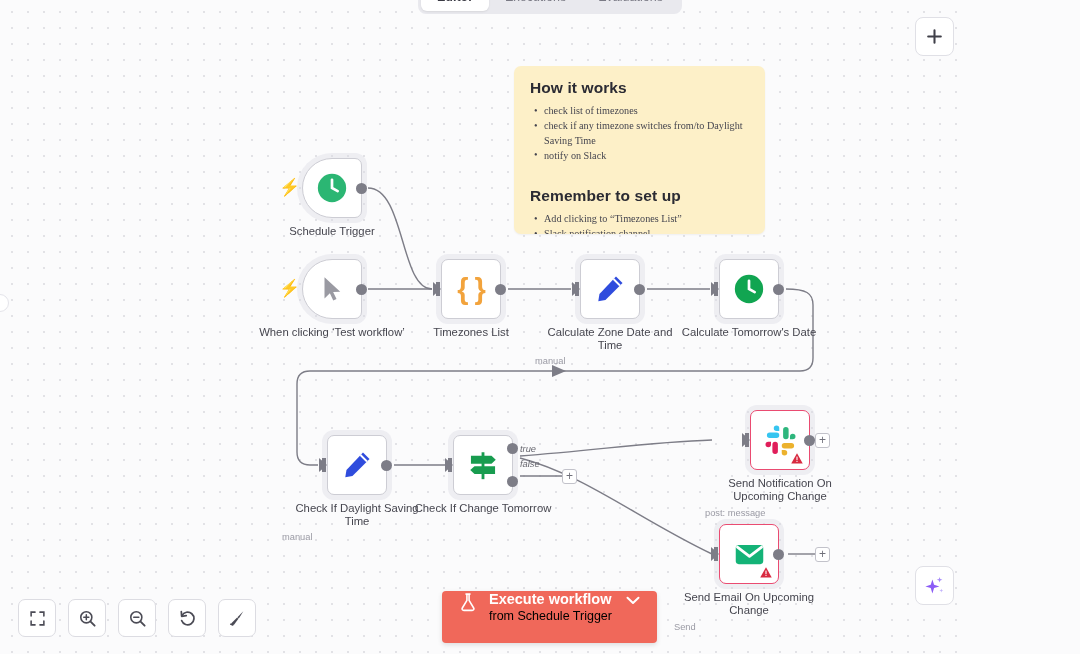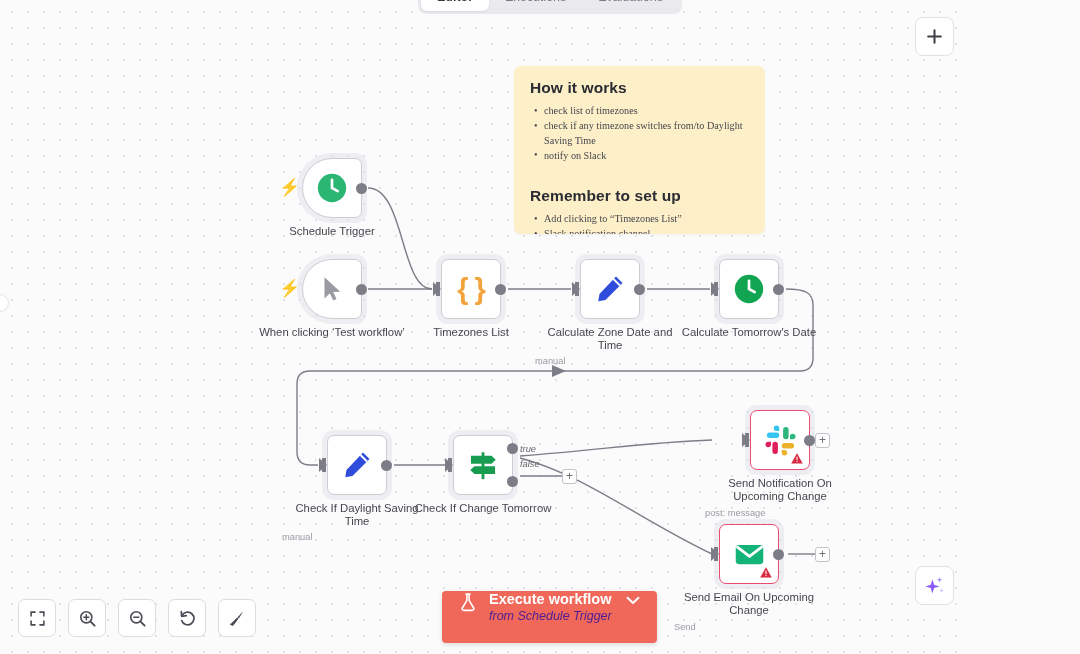--- a/index.html
+++ b/index.html
@@ -126,21 +126,21 @@
   
   #execbar {
     position: absolute; left: 442px; bottom: 11px;
     height: 52px; background: #f0685a; border-radius: 4px;
     display: flex; align-items: flex-start; gap: 11px; padding: 0 8px 0 16px;
     color: #fff; cursor: pointer; z-index: 30;
     box-shadow: 0 2px 5px rgba(0,0,0,.12);
   }
   #exec-texts { display: flex; flex-direction: column; line-height: 17px; }
   .exec-main { font-size: 14.5px; font-weight: 700; }
-  .exec-sub { font-size: 12.5px; color: #4c1d95; font-style: italic; }
+  .exec-sub { font-size: 12.5px; color: #000000; }
   #exec-chev { padding: 0 9px 0 3px; font-size: 15px; }
 
   
   .rbtn {
     position: absolute; right: 14px; width: 39px; height: 39px;
     background: #fff; border: 1px solid #e0e0e6; border-radius: 8px;
     display: flex; align-items: center; justify-content: center;
     cursor: pointer; z-index: 30;
   }
   #add-node-btn { top: 17px; }

